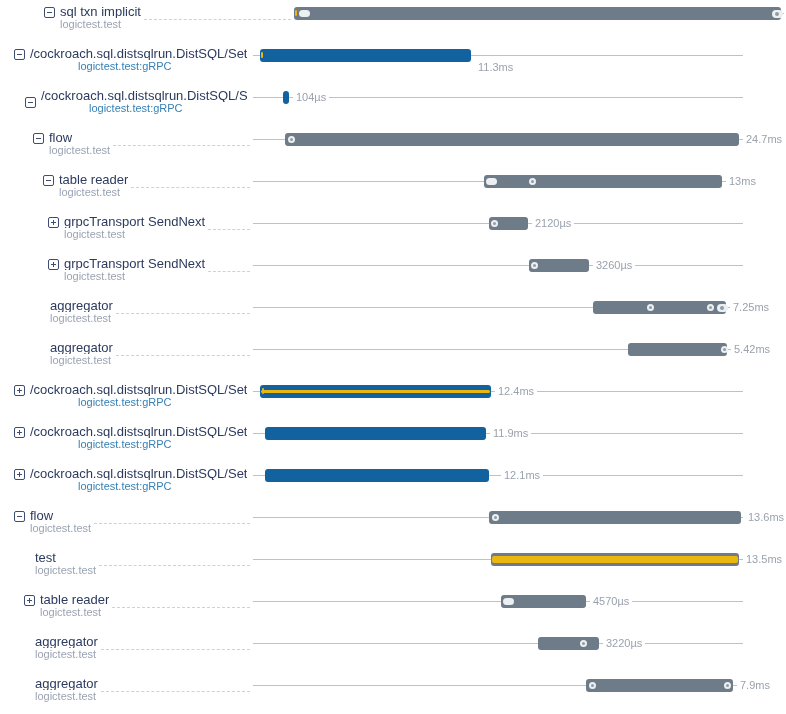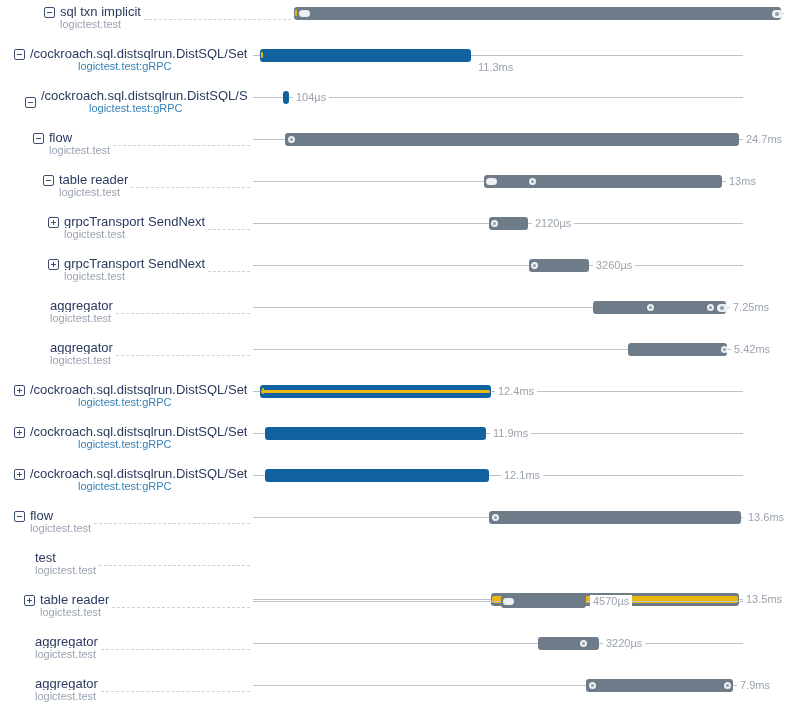--- a/index.html
+++ b/index.html
@@ -278,21 +278,21 @@
   <div class="row">
     <div class="left" style="width: 253px;">
       <span class="indent" style="width: 30px;"></span>
 
       <span class="labels">
         <div class="title">test</div>
         <div class="subtitle">logictest.test</div>
       </span>
       <span class="dashes"></span>
     </div>
-    <div class="track" style="width: 490px; margin-top: 40px;">
+    <div class="track" style="width: 490px;">
       <span class="baseline"></span>
       <span class="bar gray" style="left: 238px; width: 248px;">
           <span class="stripe thick"></span>
         </span>
       <span class="duration" style="left: 490px;">13.5ms</span>
     </div>
   </div>
 
   <div class="row">
     <div class="left" style="width: 253px;">

